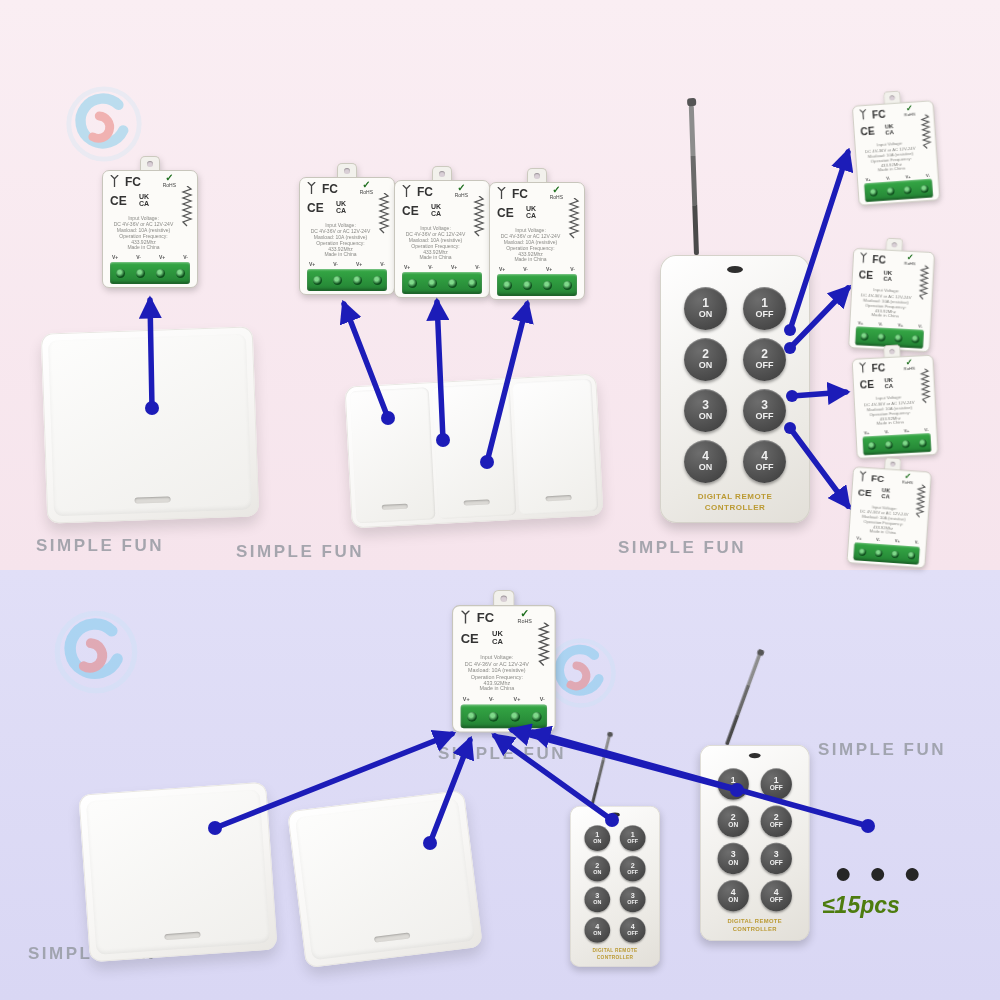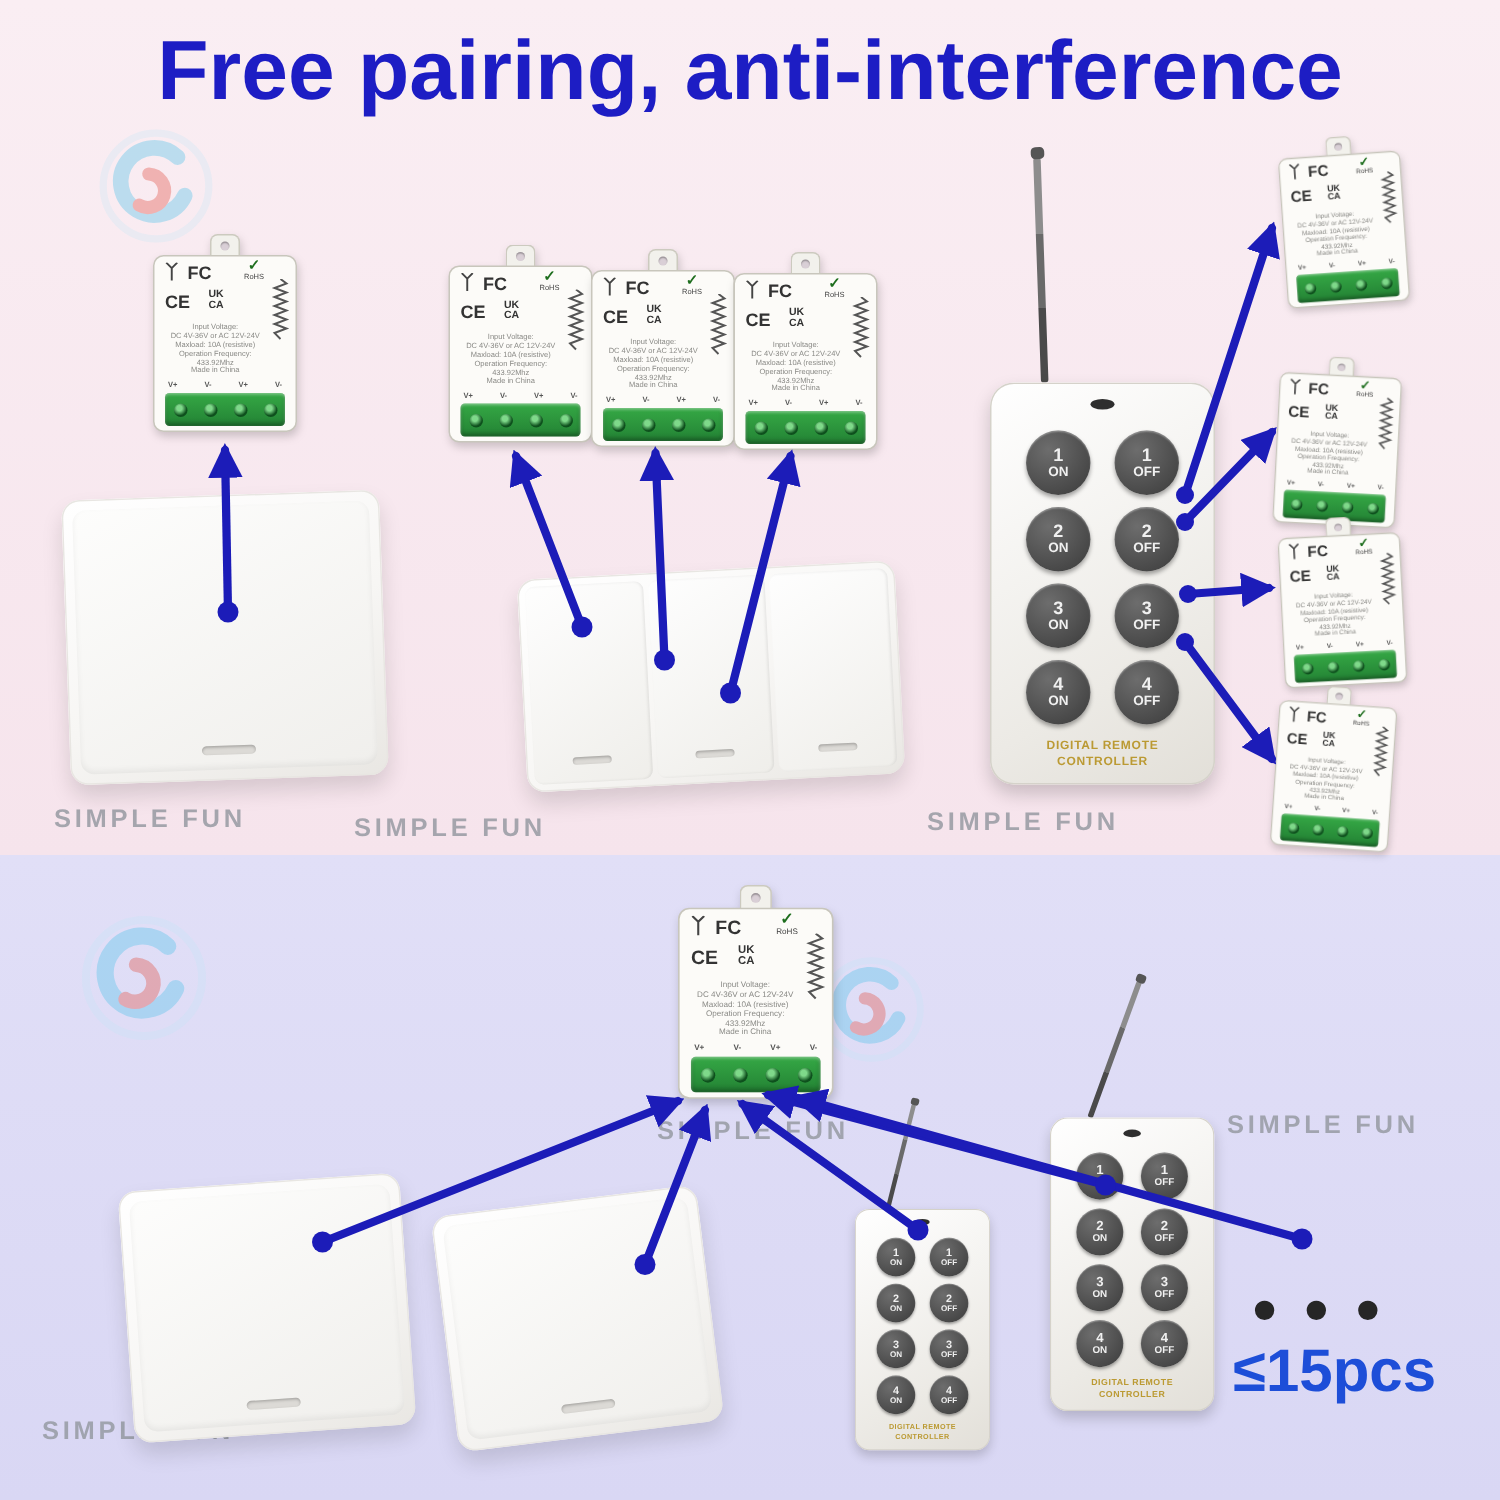--- a/index.html
+++ b/index.html
@@ -109,30 +109,29 @@
   .rbtn .num{font-size:12px;font-weight:bold;line-height:1.1;}
   .rbtn .onoff{font-size:9px;font-weight:bold;line-height:1.1;}
   .remote-label{position:absolute;bottom:9px;left:0;right:0;text-align:center;
         font-size:8px;font-weight:bold;color:#bb9a33;letter-spacing:.5px;line-height:1.35;}
 
   
   .overlay{position:absolute;left:0;top:0;z-index:4;pointer-events:none;}
 
   
   .dots{position:absolute;left:834px;top:856px;z-index:2;font-size:30px;letter-spacing:4px;color:#262626;}
-  .capacity-text{position:absolute;left:822px;top:892px;z-index:2;font-size:40px;font-weight:bold;color:#1d4ed8;}
+  .capacity-text{position:absolute;left:822px;top:892px;z-index:2;font-size:23px;font-weight:bold;color:#4d7c0f;font-style:italic;}
 </style>
 </head>
 <body>
 
 <div class="canvas">
   <div class="top-section"></div>
   <div class="bottom-section"></div>
 
-  <div class="title">Free pairing, anti-interference</div>
 
   <div class="wm" id="wm1">SIMPLE FUN</div>
   <div class="wm" id="wm2">SIMPLE FUN</div>
   <div class="wm" id="wm3">SIMPLE FUN</div>
   <div class="wm" id="wm4">SIMPLE FUN</div>
   <div class="wm" id="wm5">SIMPLE FUN</div>
   <div class="wm" id="wm6">SIMPLE FUN</div>
   <div class="logo-slot" id="l1">
   <svg viewBox="0 0 100 100">
     <circle cx="50" cy="50" r="44" fill="none" stroke="#bfe6f5" stroke-width="6" opacity=".7"></circle>

